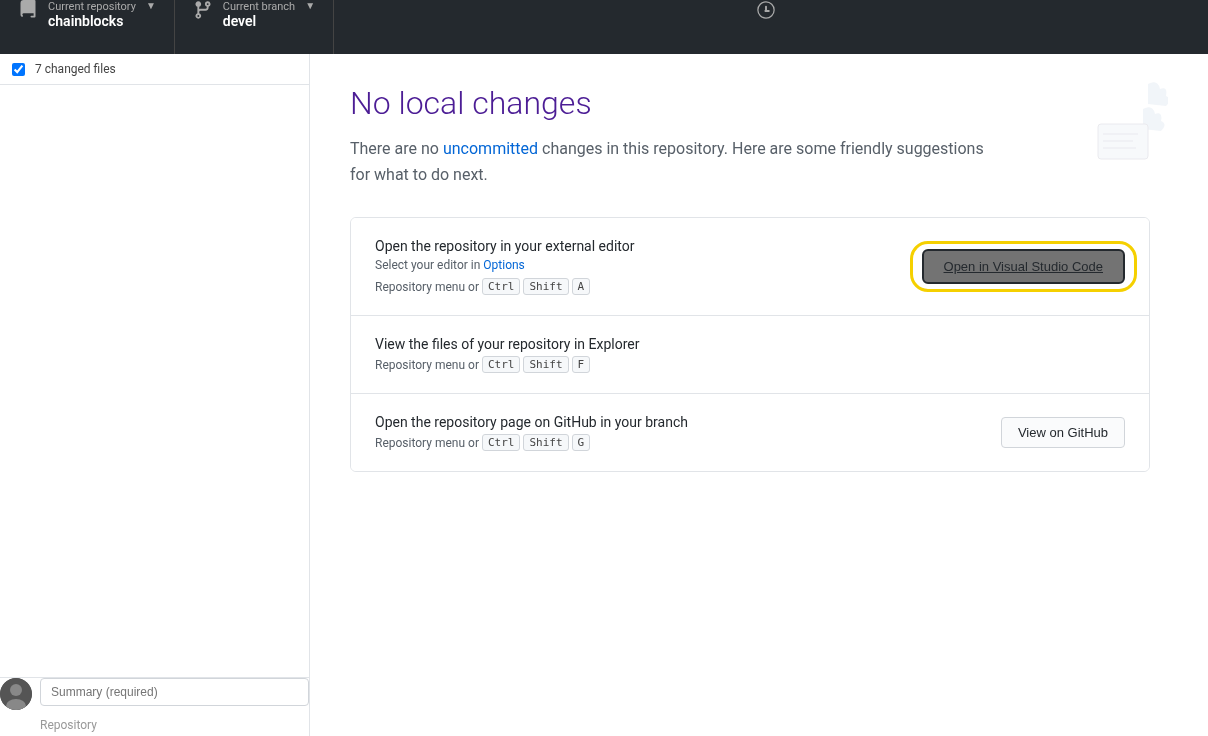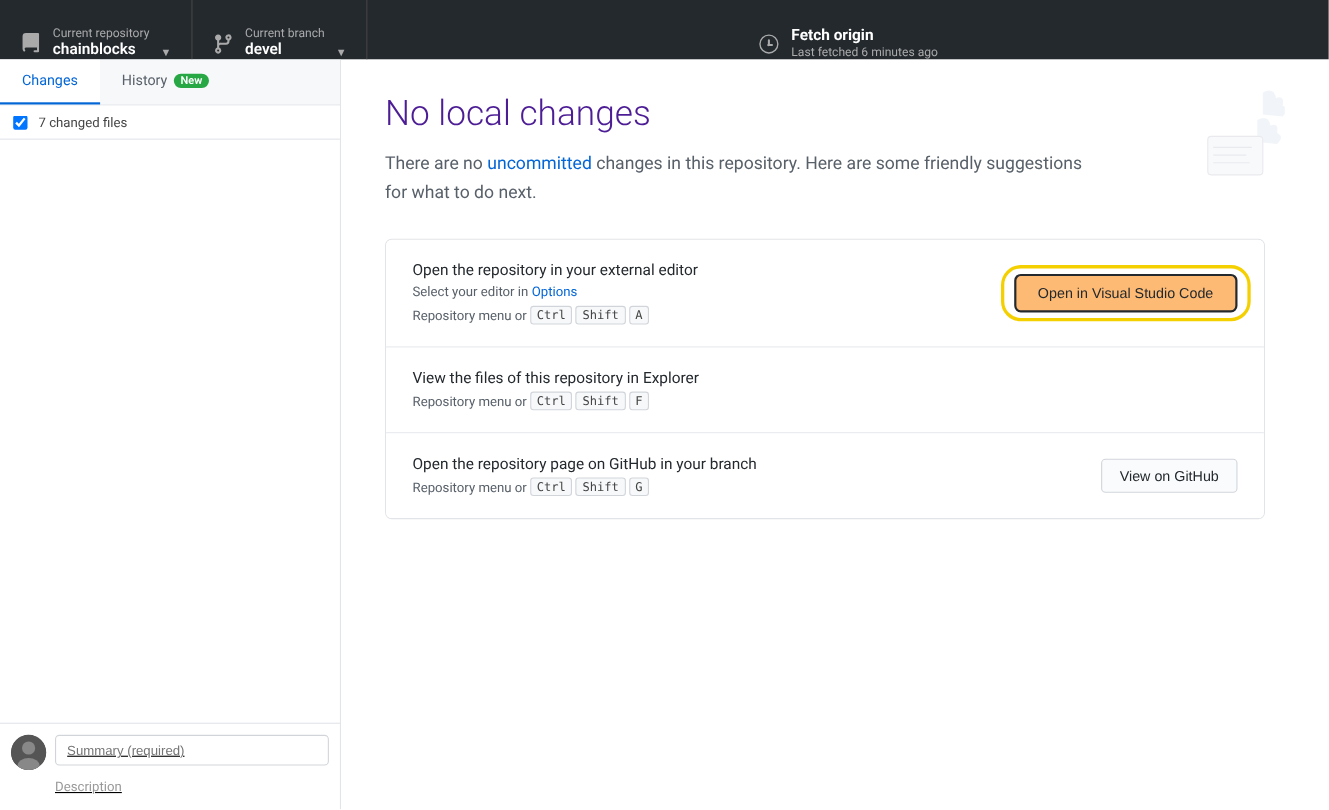--- a/index.html
+++ b/index.html
@@ -15,21 +15,21 @@
 
     
     .toolbar {
       display: flex;
       background: #24292e;
       height: 54px;
       flex-shrink: 0;
     }
     .toolbar-section {
       display: flex;
-      align-items: flex-end;
+      align-items: flex-start;
       padding: 0 18px;
       border-right: 1px solid #444;
       cursor: pointer;
       color: #fff;
       flex: 0 0 auto;
     }
     .toolbar-section:last-child { border-right: none; flex: 1; }
     .toolbar-section .label-small {
       font-size: 11px;
       color: #aaa;
@@ -115,24 +115,22 @@
       background: #fff;
       flex-shrink: 0;
     }
     .changed-files-bar input[type="checkbox"] {
       margin-right: 10px;
     }
 
     
     .commit-area {
       margin-top: auto;
-      padding: 10px;
       border-top: 1px solid #e1e4e8;
       flex-shrink: 0;
-      text-decoration: underline;
     }
     .avatar {
       width: 32px;
       height: 32px;
       border-radius: 50%;
       background: #555;
       overflow: hidden;
       flex-shrink: 0;
     }
     .commit-inputs {
@@ -248,25 +246,26 @@
       background: #fafbfc;
       color: #24292e;
       cursor: pointer;
       white-space: nowrap;
     }
     .card-btn-highlighted {
       padding: 8px 20px;
       font-size: 13px;
       border: 2px solid #24292e;
       border-radius: 6px;
-      background: #fdba74;
+      background: #737373;
       color: #24292e;
       cursor: pointer;
       white-space: nowrap;
       position: relative;
+      text-decoration: underline;
     }
 
     
     .yellow-highlight {
       position: relative;
       display: inline-block;
     }
     .yellow-highlight::before {
       content: '';
       position: absolute;
@@ -319,40 +318,27 @@
     </div>
     <div class="toolbar-chevron">▼</div>
   </div>
 
   <div class="toolbar-section fetch" style="justify-content: center;">
     <div class="toolbar-icon">
       <svg width="20" height="20" viewBox="0 0 16 16" fill="#aaa">
         <path d="M8 2a6 6 0 100 12A6 6 0 008 2zM1 8a7 7 0 1114 0A7 7 0 011 8zm7-3.5a.75.75 0 01.75.75V8h1.5a.75.75 0 010 1.5h-2.25A.75.75 0 017.25 8V5.25A.75.75 0 018 4.5z"></path>
       </svg>
     </div>
-    <div>
-      <div class="label-main">Fetch origin</div>
-      <div class="label-small">Last fetched 6 minutes ago</div>
-    </div>
   </div>
 </div>
 
 <div class="main-layout">
 
   <div class="left-panel">
 
-    <div class="tabs">
-      <div class="tab active">
-        <span>Changes</span>
-      </div>
-      <div class="tab">
-        <span>History</span>
-        <span class="tab-badge">New</span>
-      </div>
-    </div>
 
     <div class="changed-files-bar">
       <input type="checkbox" checked="" style="">
       <span>7 changed files</span>
     </div>
 
     <div style="flex: 1;"></div>
 
     <div class="commit-area">
       <div class="commit-row">
@@ -360,21 +346,21 @@
           <svg width="32" height="32" viewBox="0 0 32 32">
             <circle cx="16" cy="16" r="16" fill="#555"></circle>
             <circle cx="16" cy="12" r="6" fill="#888"></circle>
             <ellipse cx="16" cy="28" rx="10" ry="7" fill="#888"></ellipse>
           </svg>
         </div>
         <div class="commit-inputs" style="flex:1">
           <input class="commit-summary" type="text" placeholder="Summary (required)" style="">
         </div>
       </div>
-      <div class="commit-description" style="padding-left: 40px; margin-top: 4px;">Description</div>
+      <div class="commit-description" style="padding-left: 40px; margin-top: 4px;">Repository</div>
     </div>
   </div>
 
   <div class="right-panel">
     <div class="header-area" style="position: relative;">
       <h1 class="no-changes-title">No local changes</h1>
       <p class="no-changes-desc">
         <span>There are no <span style="color:#0366d6">uncommitted</span> changes in this repository. Here are some friendly suggestions for what to do next.</span>
       </p>
 
@@ -405,21 +391,21 @@
             <span class="kbd">A</span>
           </div>
         </div>
         <div class="yellow-highlight">
           <button class="card-btn-highlighted">Open in Visual Studio Code</button>
         </div>
       </div>
 
       <div class="card">
         <div class="card-left">
-          <div class="card-title">View the files of this repository in Explorer</div>
+          <div class="card-title">View the files of your repository in Explorer</div>
           <div class="card-shortcut">
             <span>Repository menu or</span>
             <span class="kbd">Ctrl</span>
             <span class="kbd">Shift</span>
             <span class="kbd">F</span>
           </div>
         </div>
       </div>
 
       <div class="card">

